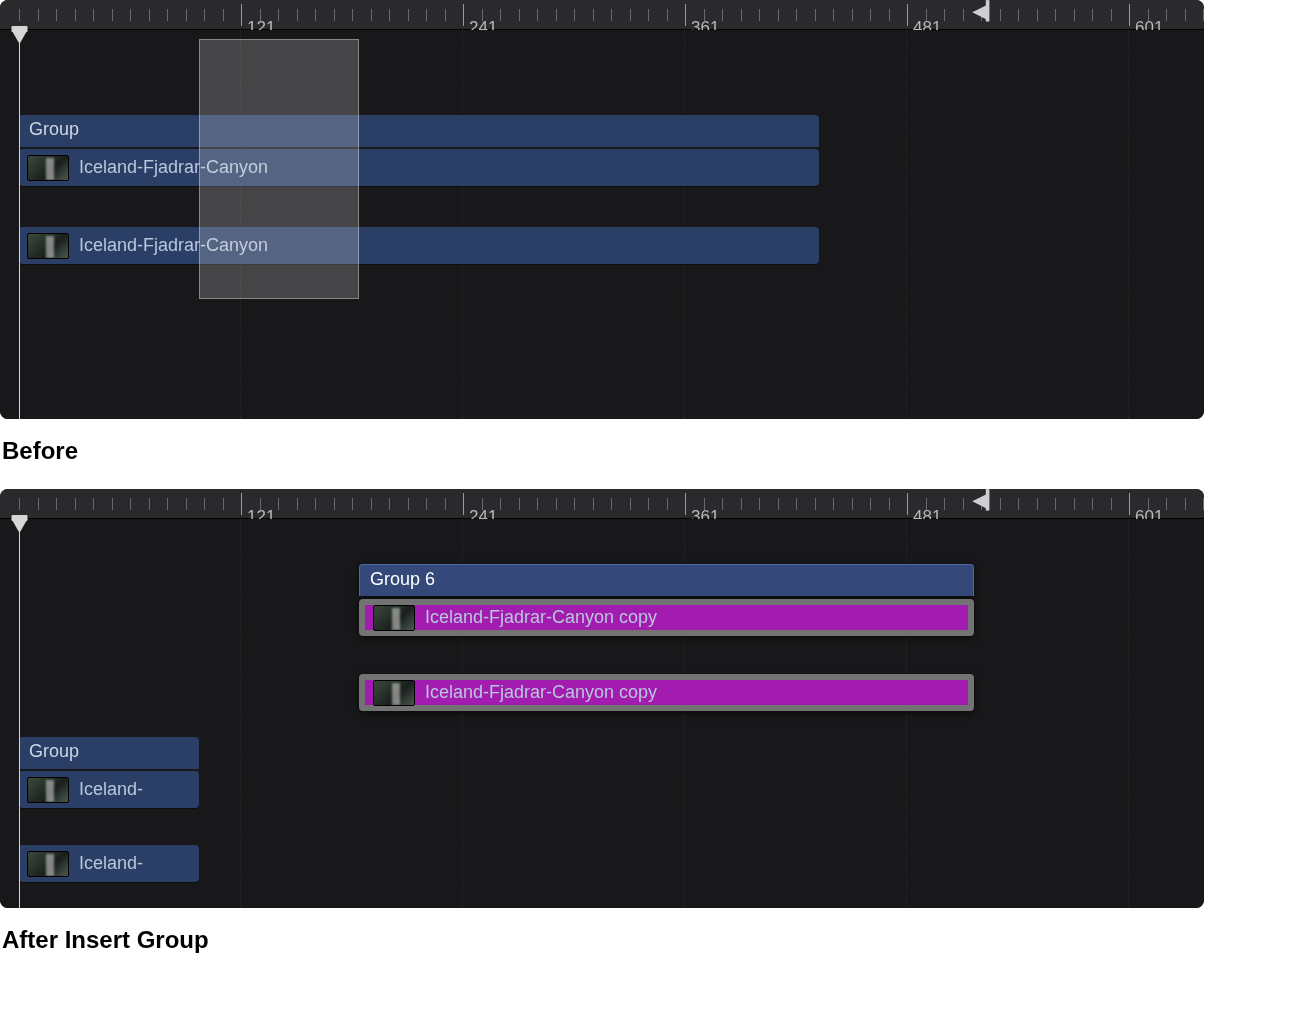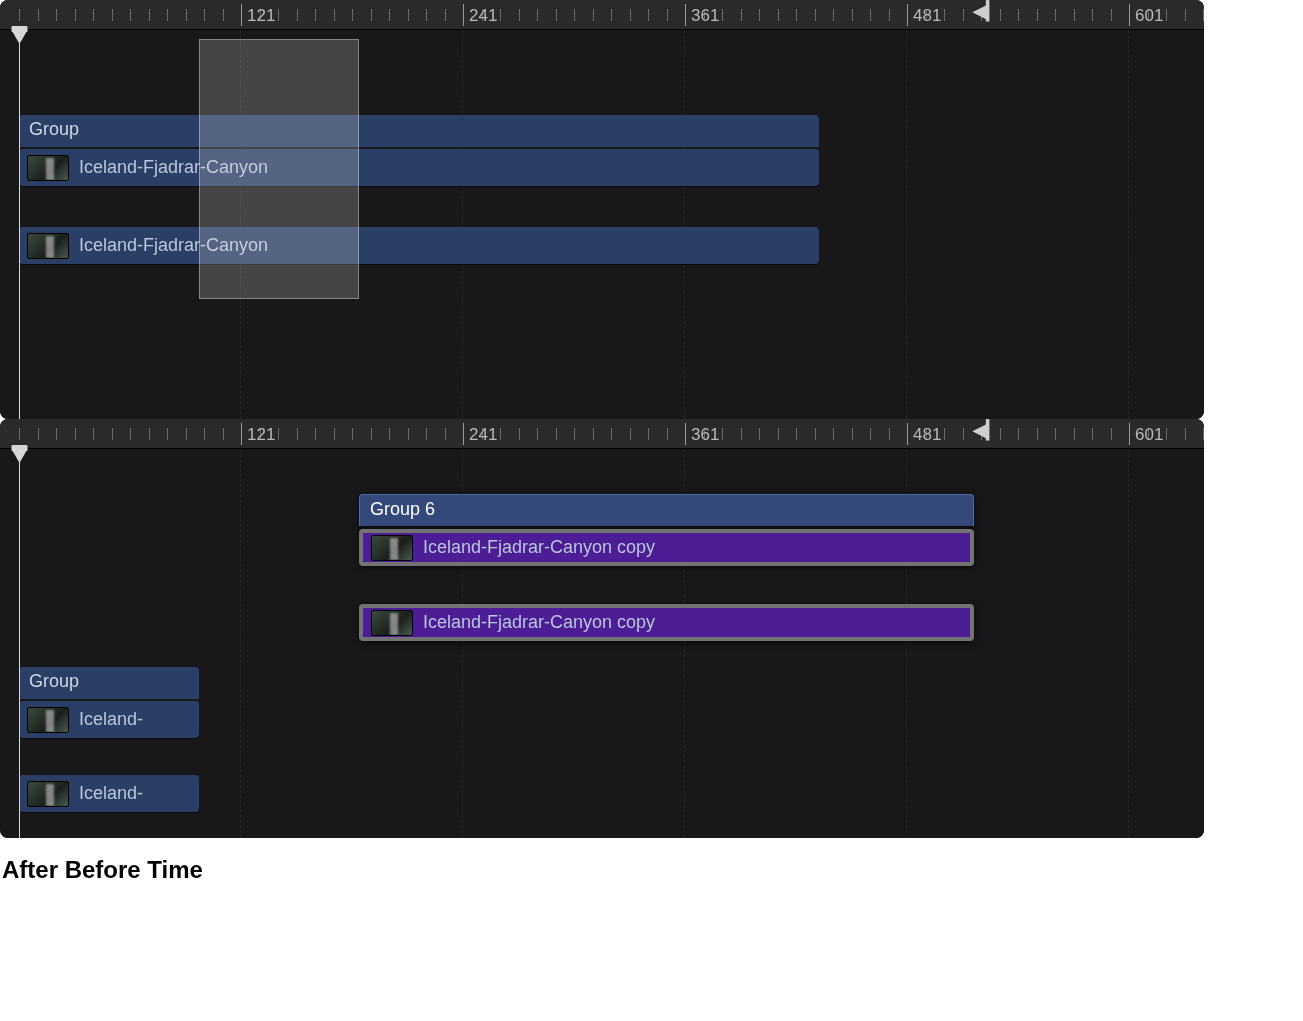--- a/index.html
+++ b/index.html
@@ -21,21 +21,21 @@
     left: 0; top: 0;
     width: 100%;
     height: 30px;
     background: #2a2a2c;
     border-bottom: 1px solid #000;
   }
   .tick { position: absolute; top: 9px; width: 1px; height: 12px; background: #6a6a6d; }
   .tick.major { top: 4px; height: 22px; background: #9a9a9d; }
   .tick-label {
     position: absolute;
-    top: 6px;
+    top: 18px;
     font-size: 17px;
     color: #b8b8bb;
     font-weight: 400;
     white-space: nowrap;
   }
 
   .body {
     position: absolute;
     left: 0; top: 30px;
     right: 0; bottom: 0;
@@ -95,22 +95,22 @@
     border-radius: 4px;
     display: flex;
     align-items: center;
     padding: 0 8px;
     color: #b9c6dc;
     font-size: 18px;
     white-space: nowrap;
     box-shadow: 0 1px 0 rgba(0,0,0,0.5);
   }
   .bar.sel {
-    background: #4c1d95;
-    border: 4px solid #737373;
+    background: #a21caf;
+    border: 6px solid #737373;
     box-shadow: 0 2px 6px rgba(0,0,0,0.6);
   }
   .thumb {
     width: 42px; height: 26px;
     background: linear-gradient(135deg,#3b4a3d 0%, #1a1f1c 60%, #4a5a50 100%);
     border: 1px solid #000;
     border-radius: 2px;
     margin-right: 10px;
     flex: 0 0 auto;
     position: relative;
@@ -266,20 +266,21 @@
 
       <div class="bar" style="left:19px; top:197px; width:800px;">
         <div class="thumb"></div>
         <span>Iceland-Fjadrar-Canyon</span>
       </div>
 
       <div class="range-sel" style="left:199px; top:9px; width:160px; height:260px;"></div>
     </div>
   </div>
 
+  <div class="caption">Before</div>
 
   <div class="panel">
     <div class="ruler">
         <div class="tick" style="left: 19px;"></div>
         <div class="tick" style="left: 37.5px;"></div>
         <div class="tick" style="left: 56px;"></div>
         <div class="tick" style="left: 74.5px;"></div>
         <div class="tick" style="left: 93px;"></div>
         <div class="tick" style="left: 111.5px;"></div>
         <div class="tick" style="left: 130px;"></div>
@@ -385,15 +386,15 @@
         <div class="thumb"></div>
         <span>Iceland-</span>
       </div>
       <div class="bar" style="left:19px; top:326px; width:180px;">
         <div class="thumb"></div>
         <span>Iceland-</span>
       </div>
     </div>
   </div>
 
-  <div class="caption">After Before Time</div>
+  <div class="caption">After Insert Group</div>
 
 </div>
 
 </body></html>

